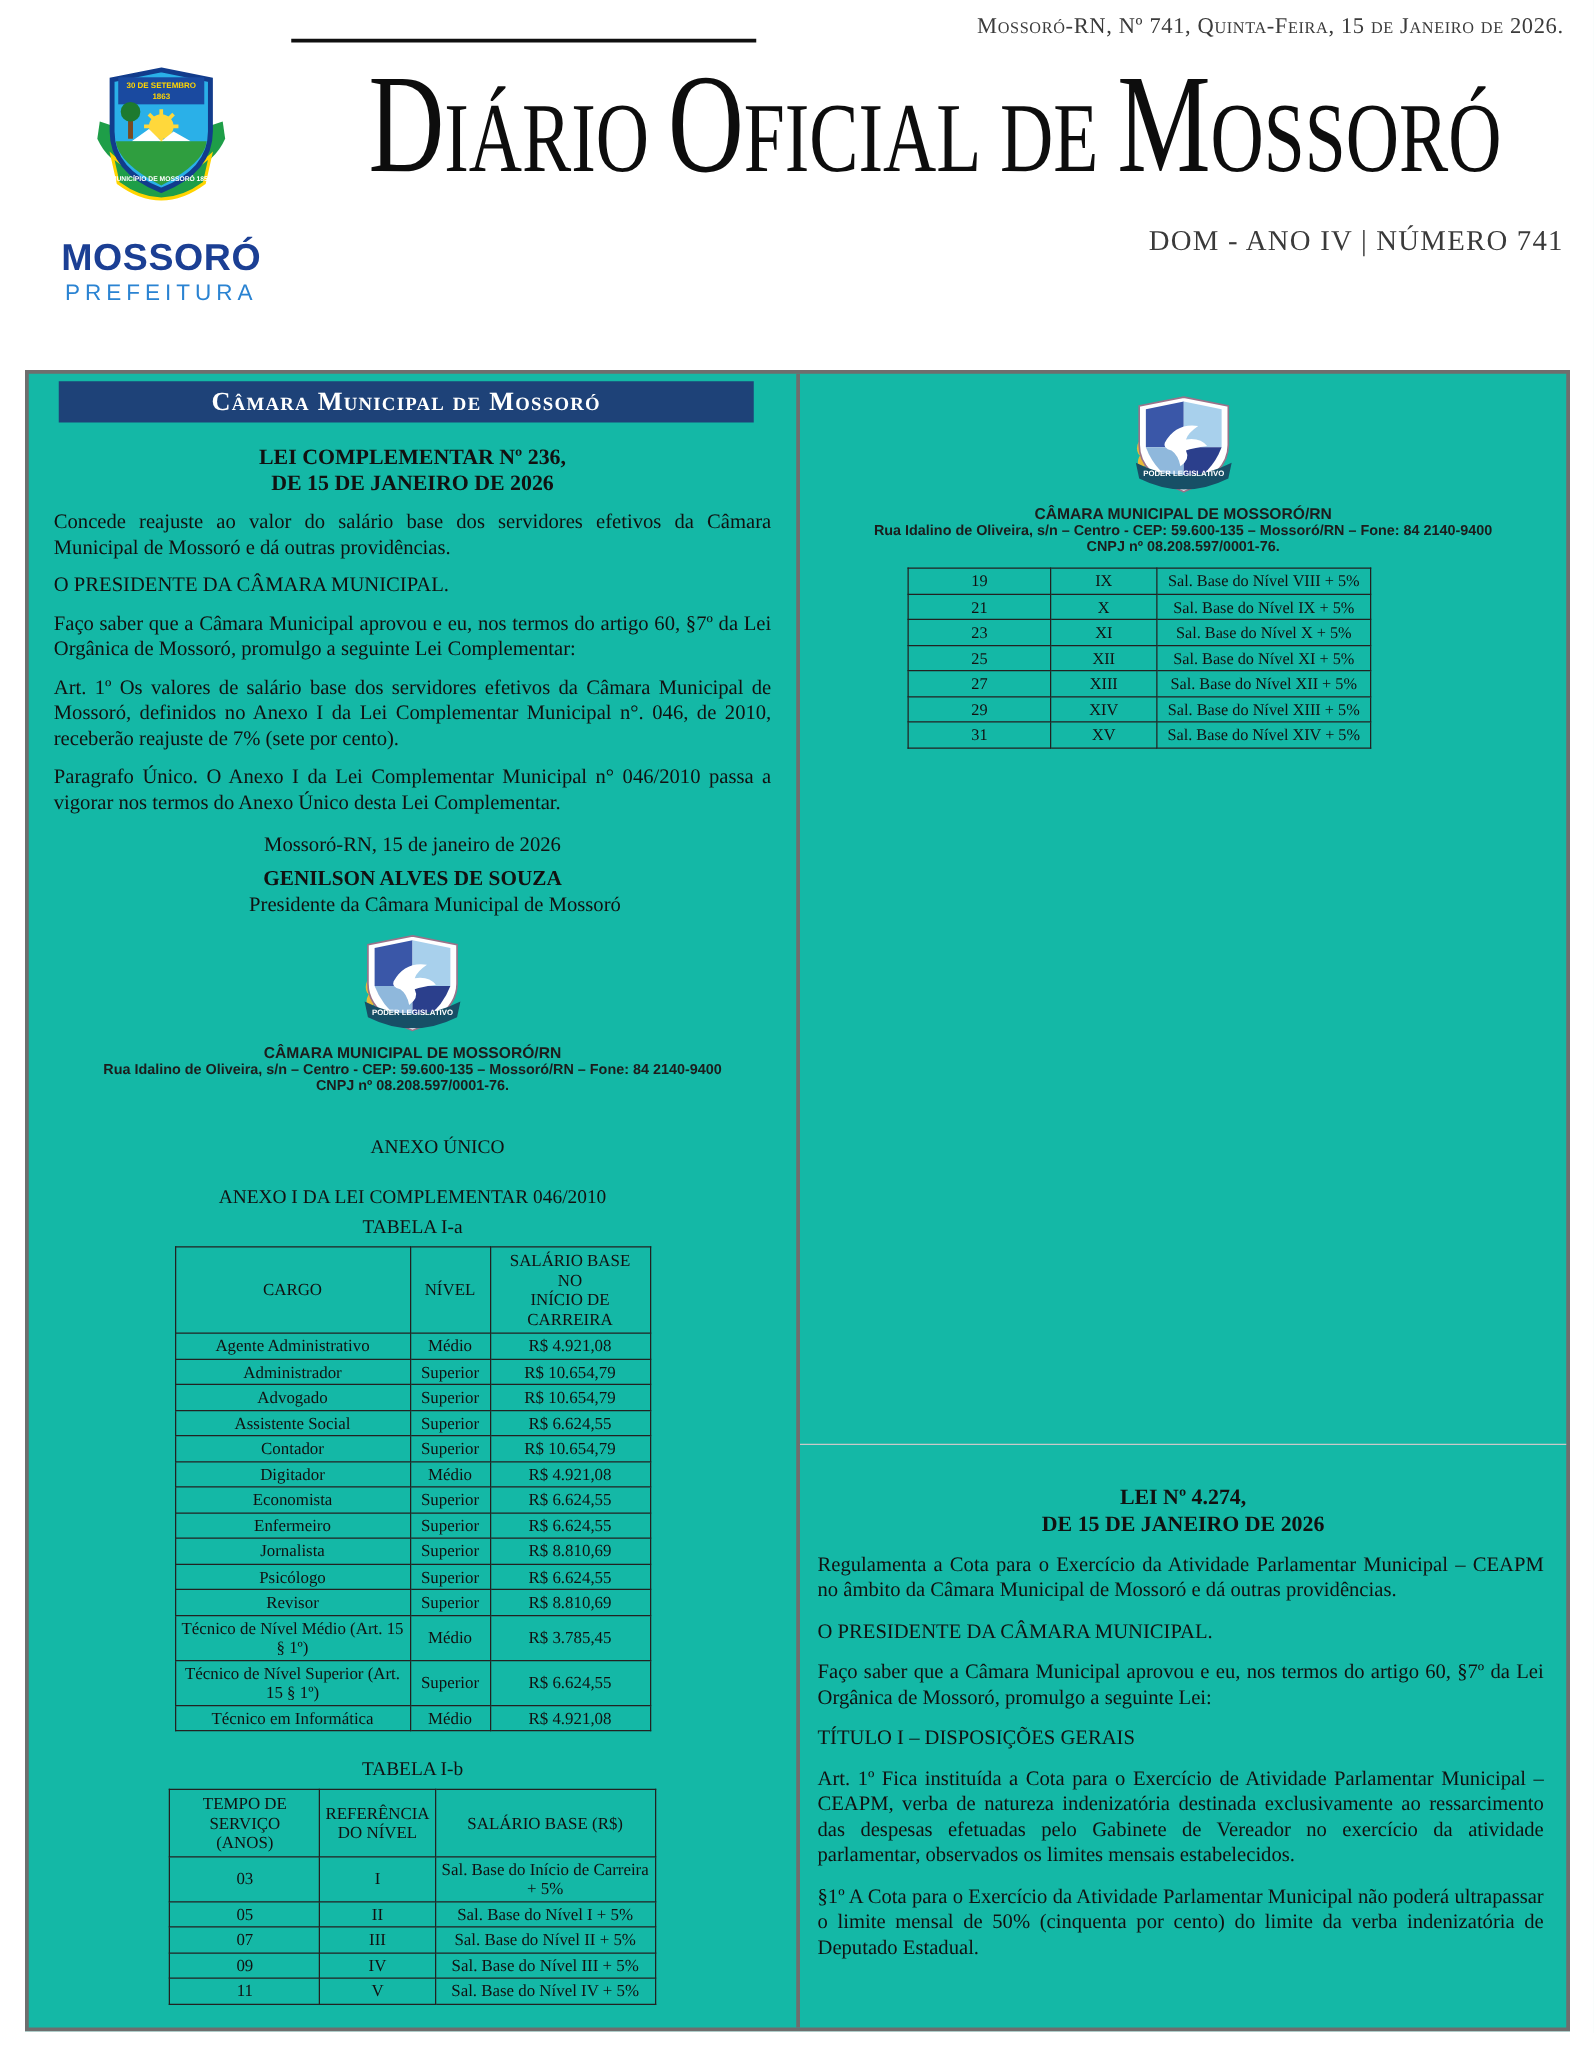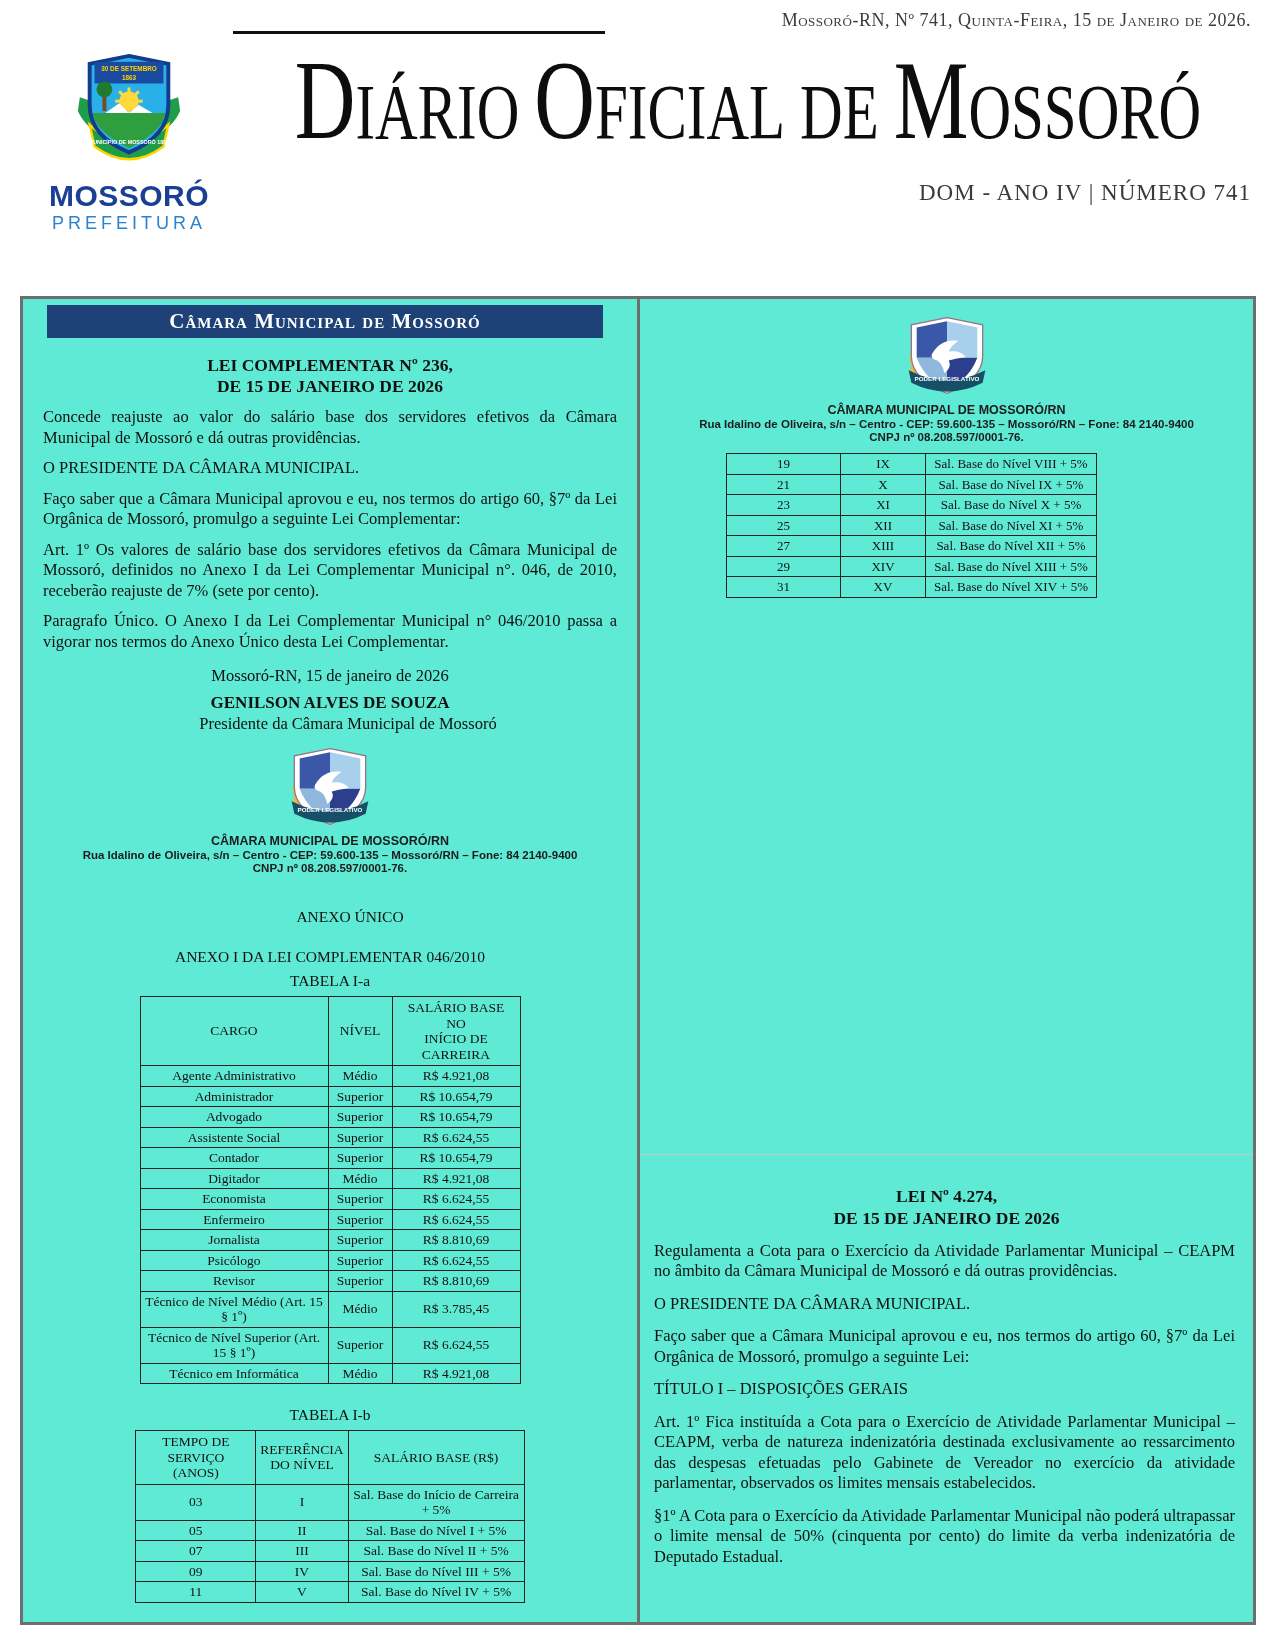--- a/index.html
+++ b/index.html
@@ -5,37 +5,37 @@
   html,body { margin:0; padding:0; background:#ffffff; }
   .page { position:relative; width:1275px; height:1651px; background:#fff;
           font-family:"Liberation Serif", serif; color:#111; overflow:hidden; }
 
   
   .masthead-date { position:absolute; top:10px; right:24px; font-variant:small-caps;
                    font-size:18px; letter-spacing:.5px; color:#3b3b3b; }
   .top-rule { position:absolute; left:233px; top:31px; width:372px; height:3px; background:#101010; }
   .pref-logo { position:absolute; left:26px; top:50px; width:206px; text-align:center; }
   .pref-name { font-family:"Liberation Sans", sans-serif; font-weight:700; font-size:30px;
-               color:#1b3f94; letter-spacing:.5px; margin-top:3px; }
+               color:#1b3f94; letter-spacing:.5px; margin-top:13px; }
   .pref-sub  { font-family:"Liberation Sans", sans-serif; font-size:18px; color:#2a83d2;
                letter-spacing:4px; }
   .paper-title { position:absolute; left:240px; top:44px; width:1016px; margin:0; text-align:center;
                  font-weight:500; font-size:84px; line-height:1; font-variant:small-caps;
                  word-spacing:-6px; transform:scaleY(1.34); transform-origin:center top;
                  color:#0d0d0d; white-space:nowrap; }
   .edition-line { position:absolute; top:180px; right:24px; font-variant:small-caps;
                   font-size:23px; color:#3a3a3a; letter-spacing:1px; }
   .prefeito-banner { position:absolute; top:219px; left:20px; width:1236px; height:55px;
                      background:#1d3a6e; color:#fff; display:flex; align-items:center;
                      justify-content:center; font-variant:small-caps; font-size:28px;
                      letter-spacing:2.5px; word-spacing:6px; }
 
   
   .content-box { position:absolute; top:296px; left:20px; width:1236px; height:1329px;
-                 border:3px solid #6e6e6e; background:#5eead4; box-sizing:border-box; display:flex; }
+                 border:3px solid #6e6e6e; background:#14b8a6; box-sizing:border-box; display:flex; }
   .col-left  { width:617px; border-right:3px solid #6e6e6e; box-sizing:border-box; }
   .col-right { flex:1; min-width:0; }
 
   .section-bar { margin:6px 0 0 24px; width:556px; height:33px; background:#1e4278; color:#fff;
                  display:flex; align-items:center; justify-content:center; font-variant:small-caps;
                  font-size:21px; font-weight:600; letter-spacing:1px; }
   .law-title { text-align:center; font-weight:700; font-size:17.5px; line-height:21px; margin-top:17px; }
   .para { margin:10px 20px 0 20px; font-size:16.5px; line-height:20.5px; text-align:justify; }
   .center-line { text-align:center; margin-top:14px; font-size:16.5px; }
   .signer { text-align:center; font-weight:700; font-size:17px; margin-top:7px; }

